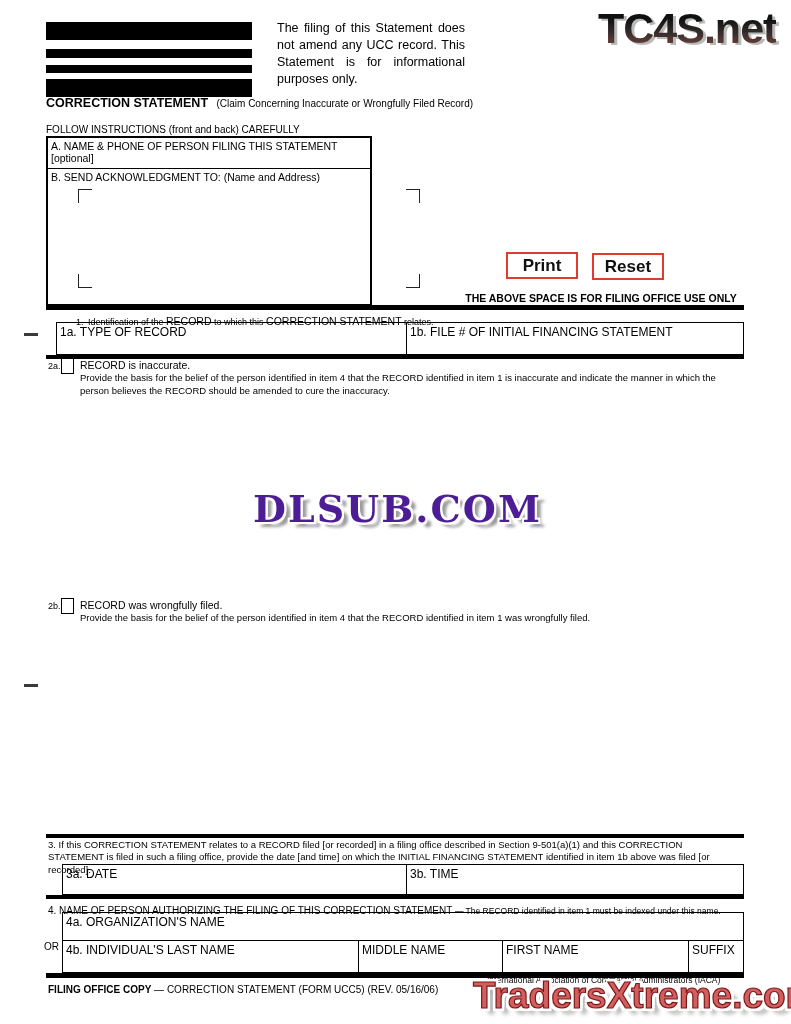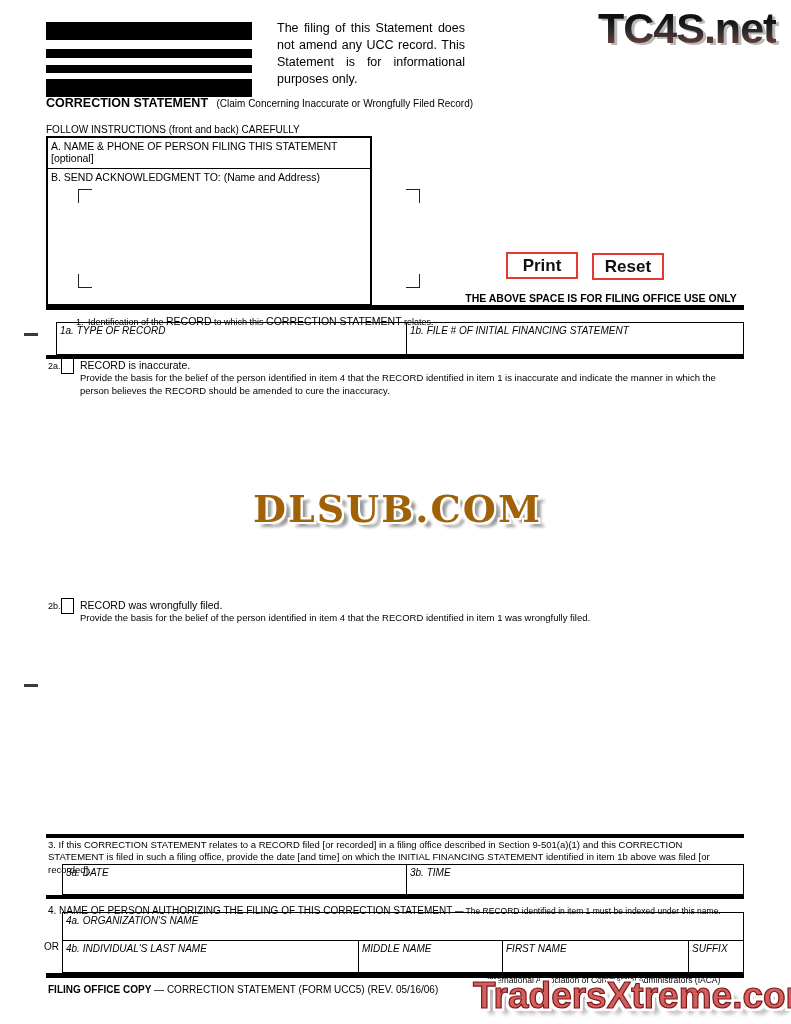--- a/index.html
+++ b/index.html
@@ -54,35 +54,35 @@
   .hr4{top:895px;height:4px;}
   .hr5{top:973px;height:5px;}
 
   .sec1-line{position:absolute;left:48px;top:311px;white-space:nowrap;margin-left:28px;}
   .s-sm{font-size:9px;}
   .s-lg{font-size:10.5px;}
 
   .cellrow{position:absolute;box-sizing:border-box;border:1px solid #000;display:flex;}
   .row1{left:56px;top:322px;width:688px;height:33px;}
   .row3{left:62px;top:864px;width:682px;height:31px;}
-  .cell{box-sizing:border-box;padding:2px 3px;font-size:10px;font-style:italic;}
+  .cell{box-sizing:border-box;padding:2px 3px;font-size:12px;}
   .cell+.cell{border-left:1px solid #000;}
   .row1 .c1{width:349px;} .row1 .c2{flex:1;}
   .row3 .c1{width:343px;} .row3 .c2{flex:1;}
 
   .item-num{position:absolute;font-size:9px;}
   .checkbox{position:absolute;width:13px;height:16px;border:1.5px solid #000;box-sizing:border-box;background:#fff;}
   .chk-label{position:absolute;font-size:10.5px;white-space:nowrap;}
   .chk-desc{position:absolute;left:80px;width:660px;font-size:9.5px;line-height:1.35;}
 
   .dash{position:absolute;left:24px;width:14px;height:2.5px;background:#3a3a3a;}
   .dash1{top:333px;} .dash2{top:684px;}
 
   .dlsub{position:absolute;left:253px;top:486px;font-family:"DejaVu Serif",serif;font-weight:bold;
-         font-size:38px;letter-spacing:2px;color:#a16207;white-space:nowrap;
+         font-size:38px;letter-spacing:2px;color:#4c1d95;white-space:nowrap;
          text-shadow:-2px -2px 0 #fff,2px -2px 0 #fff,-2px 2px 0 #fff,2px 2px 0 #fff,
                      -2px 0 0 #fff,2px 0 0 #fff,0 -2px 0 #fff,0 2px 0 #fff,
                      6px 5px 3px #9c9c9c;z-index:9;}
 
   .sec3-text{position:absolute;left:48px;top:839px;width:692px;font-size:9.5px;line-height:1.3;}
 
   .sec4-line{position:absolute;left:48px;top:900px;white-space:nowrap;}
   .sec4-main{font-size:10px;}
   .sec4-note{font-size:8.5px;}
 

